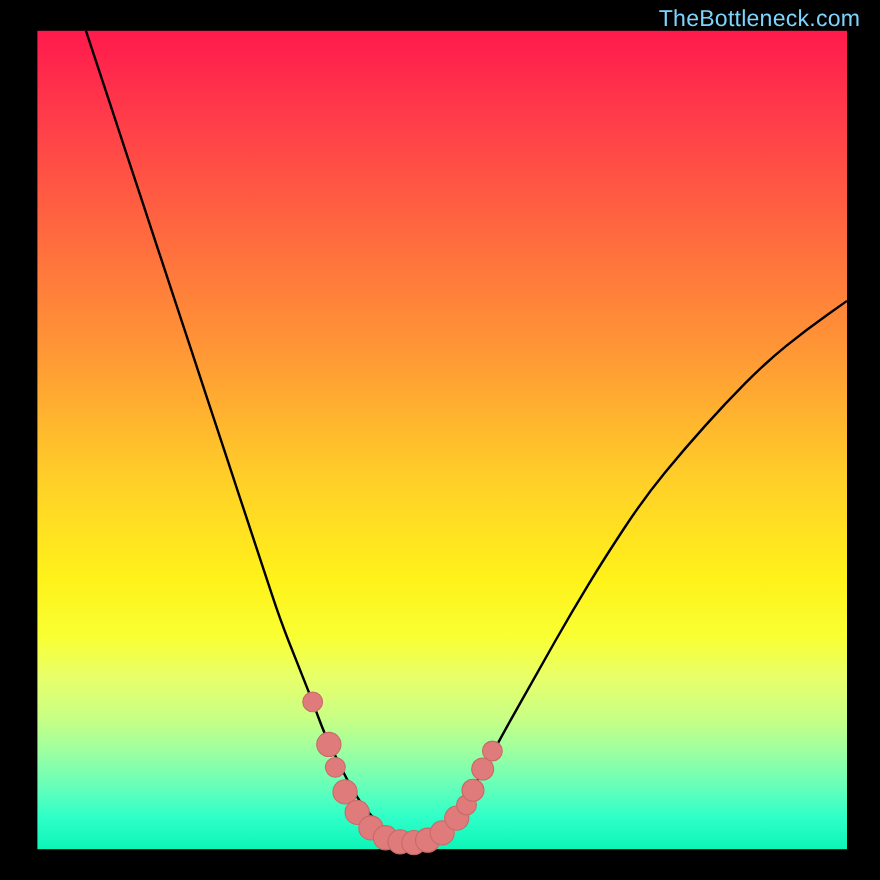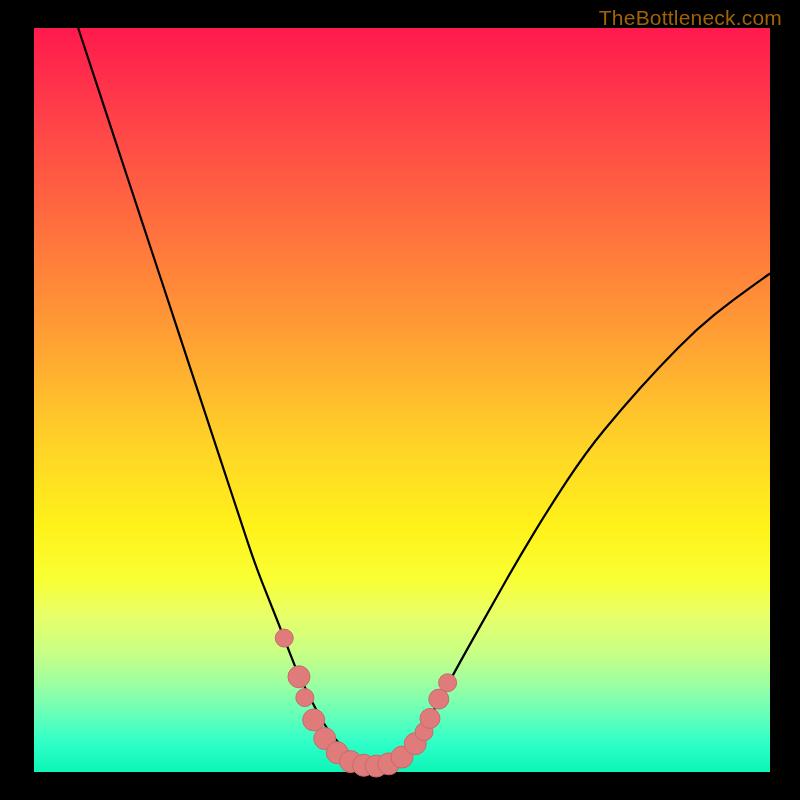--- a/index.html
+++ b/index.html
@@ -37,21 +37,21 @@
       #0cf5b8 100%
     );
   }
   .svg-layer {
     position: absolute;
     left: 0;
     top: 0;
   }
   .watermark {
     position: absolute;
-    color: #a16207;
+    color: #7dd3fc;
     font-size: 21px;
     font-weight: 400;
     letter-spacing: 0.2px;
     white-space: nowrap;
   }
 </style>
 </head>
 <body>
 
 <div class="frame">

